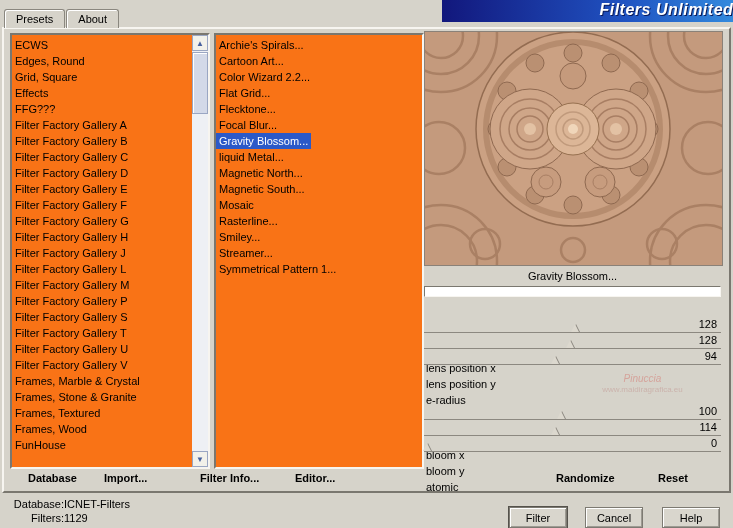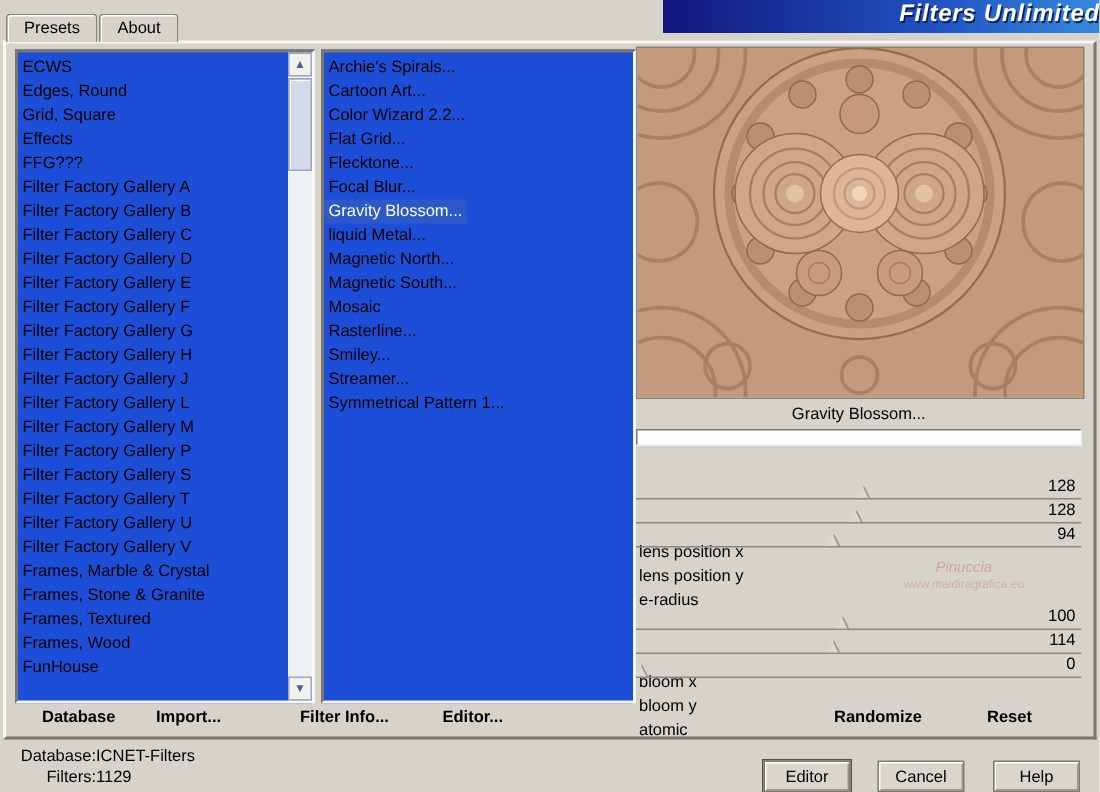--- a/index.html
+++ b/index.html
@@ -25,21 +25,21 @@
     box-shadow:inset 1px 1px 0 #fff;cursor:default;white-space:nowrap;
   }
   .tab.selected{padding:4px 13px 5px;margin-bottom:-1px;z-index:5;}
   
   .page{
     position:absolute;left:2px;top:27px;width:725px;height:462px;
     background:#d6d3ca;border:2px solid;border-color:#f7f5f0 #7a776f #7a776f #f7f5f0;
   }
   
   .listbox{
-    position:absolute;background:#1d4ed8;overflow:hidden;
+    position:absolute;background:#f97316;overflow:hidden;
     border:2px solid;border-color:#7a776f #f7f5f0 #f7f5f0 #7a776f;
   }
   .cat-box{left:6px;top:4px;width:196px;height:432px;}
   .flt-box{left:210px;top:4px;width:206px;height:432px;}
   .items{position:absolute;left:0;top:0;bottom:0;right:0;padding-top:2px;overflow:hidden;}
   .cat-box .items{right:16px;}
   .list-item{height:16px;line-height:16px;padding:0 3px;white-space:nowrap;width:fit-content;cursor:default;}
   .cat-box .list-item.selected{background:var(--selection-navy,#0a246a);color:#fff;}
   .flt-box .list-item.selected{background:var(--selection-blue,#2b59c8);color:#fff;}
   
@@ -306,17 +306,17 @@
     <button class="tool-btn tb-reset">Reset</button>
   </div>
 
   <div class="status-line status-db">
     <span class="status-label">Database:</span><span>ICNET-Filters</span>
   </div>
   <div class="status-line status-filters">
     <span class="status-label">Filters:</span><span>1129</span>
   </div>
 
-  <button class="dlg-btn btn-apply">Editor</button>
+  <button class="dlg-btn btn-apply">Filter</button>
   <button class="dlg-btn btn-cancel">Cancel</button>
   <button class="dlg-btn btn-help">Help</button>
 
 </div>
 
 </body></html>

